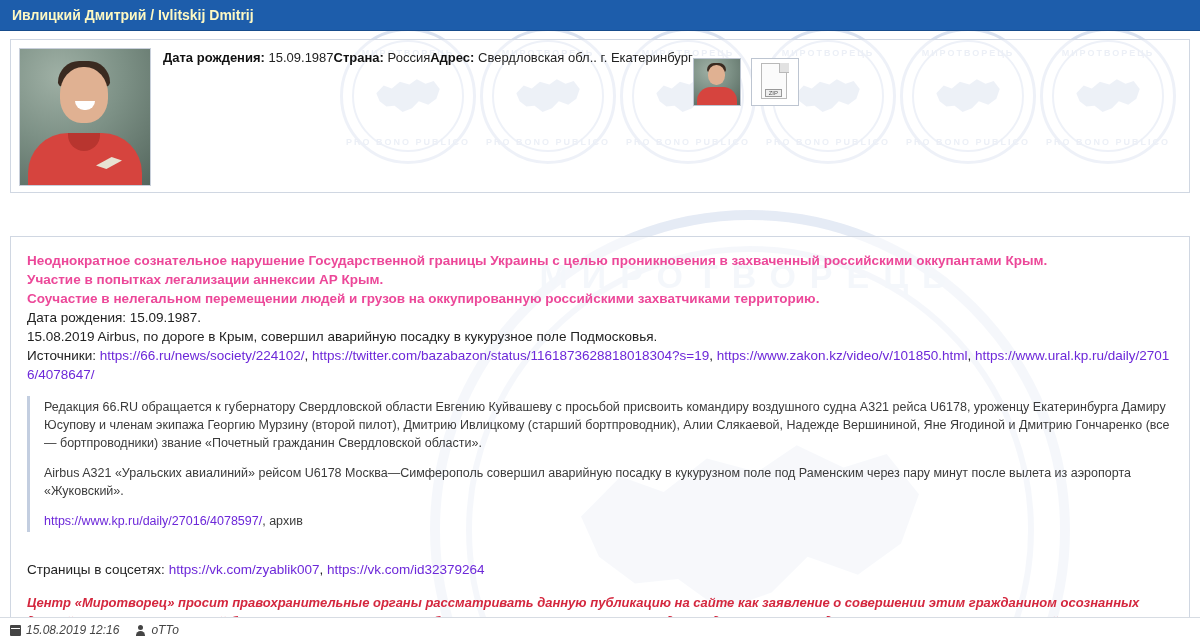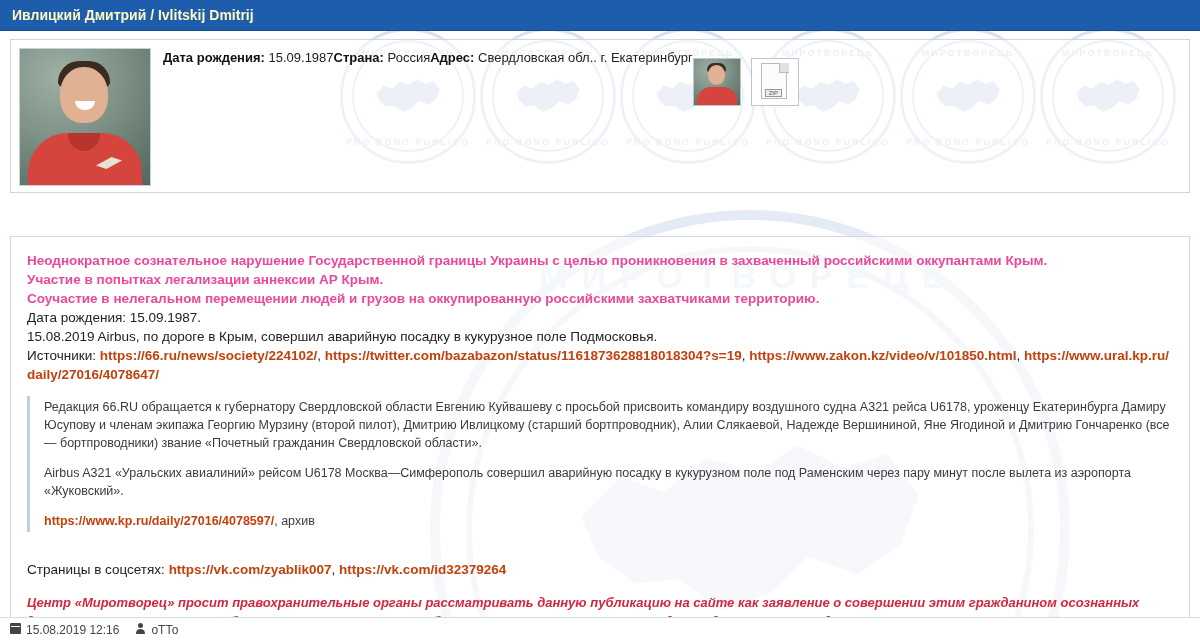--- a/index.html
+++ b/index.html
@@ -256,24 +256,23 @@
     font-size: 13.5px;
     line-height: 19px;
     color: #ec4899;
   }
   .plain {
     font-size: 13.5px;
     line-height: 19px;
     color: #222;
   }
   a, .link {
-    color: #c2410c;
+    color: #6d28d9;
     text-decoration: none;
     word-break: break-all;
-    font-weight: bold;
   }
 
   .quote {
     border-left: 3px solid #c3cee0;
     margin: 12px 0 28px 0;
     padding: 2px 0 2px 14px;
   }
   .quote p {
     margin: 0 0 12px 0;
     font-size: 12.5px;
@@ -304,21 +303,21 @@
     border-top: 1px solid #d7dce3;
     background: #ffffff;
     display: flex;
     align-items: center;
     gap: 16px;
     padding: 0 10px;
     font-size: 12px;
     color: #444;
     z-index: 3;
   }
-  .footer .meta { display: flex; align-items: flex-start; gap: 5px; }
+  .footer .meta { display: flex; align-items: center; gap: 5px; font-style: italic; }
   .ico {
     display:inline-block;
     width: 11px; height: 11px;
     position: relative;
   }
   .cal-icon { background:#444; border-radius:1px; }
   .cal-icon::after{content:"";position:absolute;left:1px;top:3px;right:1px;height:1px;background:#fff;}
   .user-icon::before{content:"";position:absolute;left:3px;top:0;width:5px;height:5px;border-radius:50%;background:#444;}
   .user-icon::after{content:"";position:absolute;left:1px;bottom:0;width:9px;height:5px;border-radius:5px 5px 0 0;background:#444;}
 </style>

